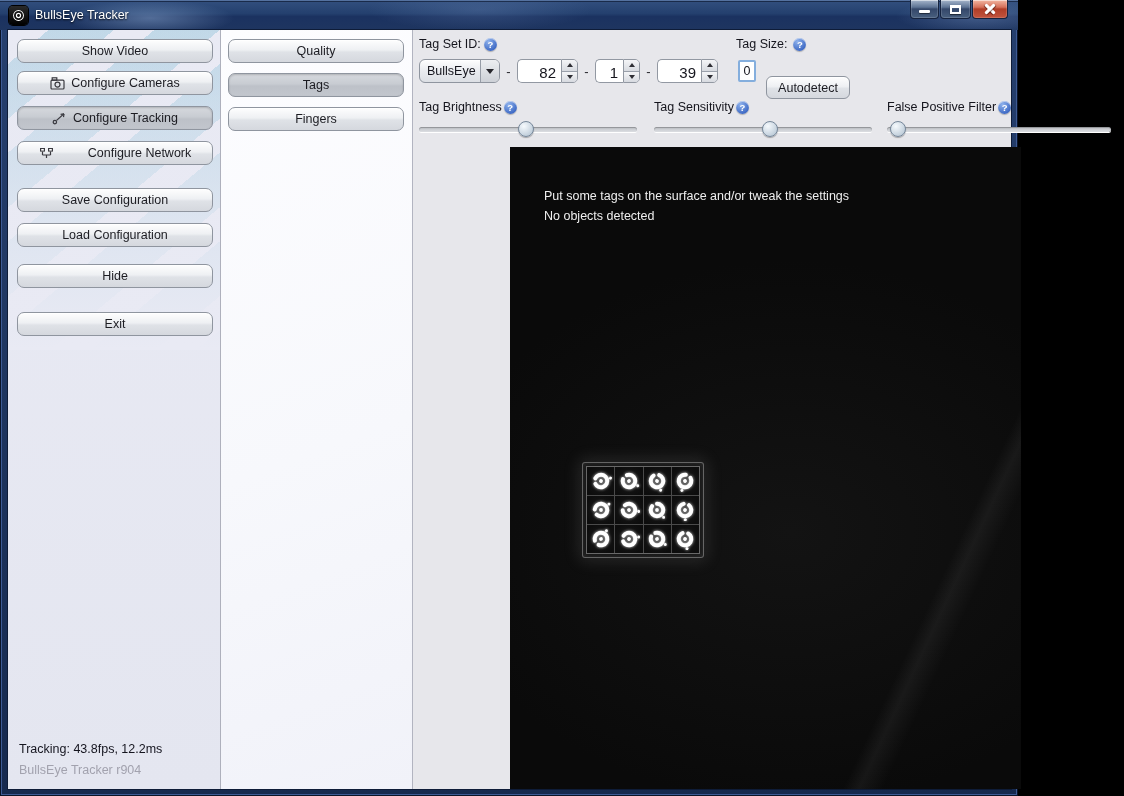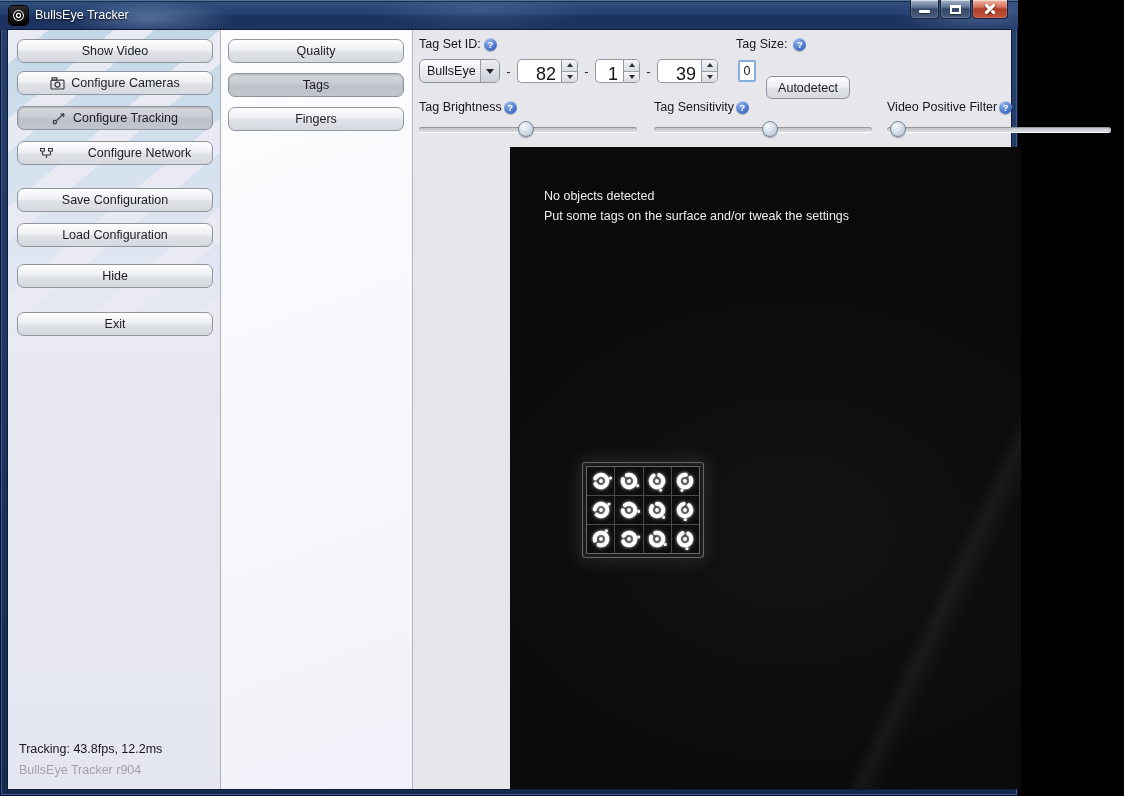--- a/index.html
+++ b/index.html
@@ -101,21 +101,21 @@
       background:linear-gradient(180deg,#fefefe,#e9ebef 50%,#dcdfe4); box-shadow:inset 0 1px 0 #fff; overflow:hidden; }
   .combo-text { flex:1; font-size:12.5px; color:#15151d; padding:4px 0 0 7px; white-space:nowrap; }
   .combo-arrow { width:19px; border-left:1px solid #979da7;
       background:linear-gradient(180deg,#eceef1,#cdd1d7); display:flex; align-items:center; justify-content:center; }
   .tri-down { width:0; height:0; border-left:4px solid transparent; border-right:4px solid transparent; border-top:5px solid #26262c; }
 
   .dash { width:17px; text-align:center; font-size:13px; color:#26262c; }
 
   .spin { display:flex; height:24px; }
   .spin-field { background:#fff; border:1px solid #9298a2; border-right:none; border-radius:5px 0 0 5px;
-      font-size:18px; color:#15151d; text-align:right; padding:4px 5px 0 0; }
+      font-size:15px; color:#15151d; text-align:right; padding:4px 5px 0 0; }
   .spin-btns { width:17px; display:flex; flex-direction:column; border:1px solid #9298a2; border-radius:0 5px 5px 0; overflow:hidden; }
   .spin-btn { flex:1; background:linear-gradient(180deg,#f4f5f7,#d7dae0); display:flex; align-items:center; justify-content:center; }
   .spin-btn.up { border-bottom:1px solid #9aa0aa; }
   .tri-up-s { width:0;height:0;border-left:3px solid transparent;border-right:3px solid transparent;border-bottom:4px solid #2e2e34; }
   .tri-dn-s { width:0;height:0;border-left:3px solid transparent;border-right:3px solid transparent;border-top:4px solid #2e2e34; }
 
   .size-field { width:18px; height:22px; margin-left:20px; border:2px solid #84aedd; background:#fff;
       font-size:12.5px; color:#15151d; text-align:center; line-height:18px; border-radius:2px; }
   .autodetect { width:84px; height:23px; margin-left:10px; border-radius:6px;margin-top:33px; }
 
@@ -325,33 +325,33 @@
             <div class="slabel">
               <span>Tag Sensitivity</span>
               <span class="help">?</span>
             </div>
             <div class="track">
               <div class="thumb" style="left: calc(53% - 8px);"></div>
             </div>
           </div>
           <div class="slider-group">
             <div class="slabel">
-              <span>Video Positive Filter</span>
+              <span>False Positive Filter</span>
               <span class="help">?</span>
             </div>
             <div class="track">
               <div class="thumb" style="left: calc(5% - 8px);"></div>
             </div>
           </div>
         </div>
 
       <div class="video">
         <div class="vmsg">
+          <div>Put some tags on the surface and/or tweak the settings</div>
           <div>No objects detected</div>
-          <div>Put some tags on the surface and/or tweak the settings</div>
         </div>
         <div class="tag-sheet">
           <div class="tag-grid">
               <div class="tag-cell">
                 <svg width="22" height="22" viewBox="0 0 22 22">
                   <g transform="rotate(205 11 11)">
                     <circle cx="11" cy="11" r="6.3" fill="none" stroke="#fff" stroke-width="4" stroke-dasharray="33 7" stroke-linecap="round"></circle>
                     <circle cx="11" cy="11" r="1.9" fill="#fff"></circle>
                     <rect x="2.2" y="16.2" width="2.8" height="2.8" rx="1" fill="#fff"></rect>
                   </g>

